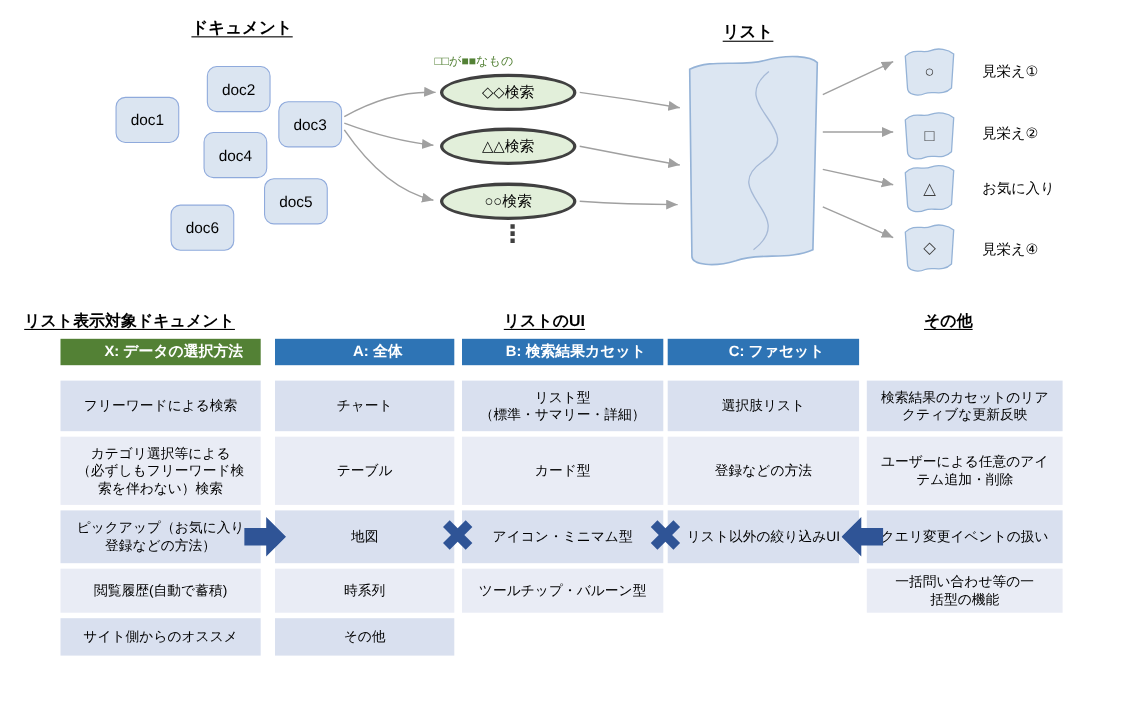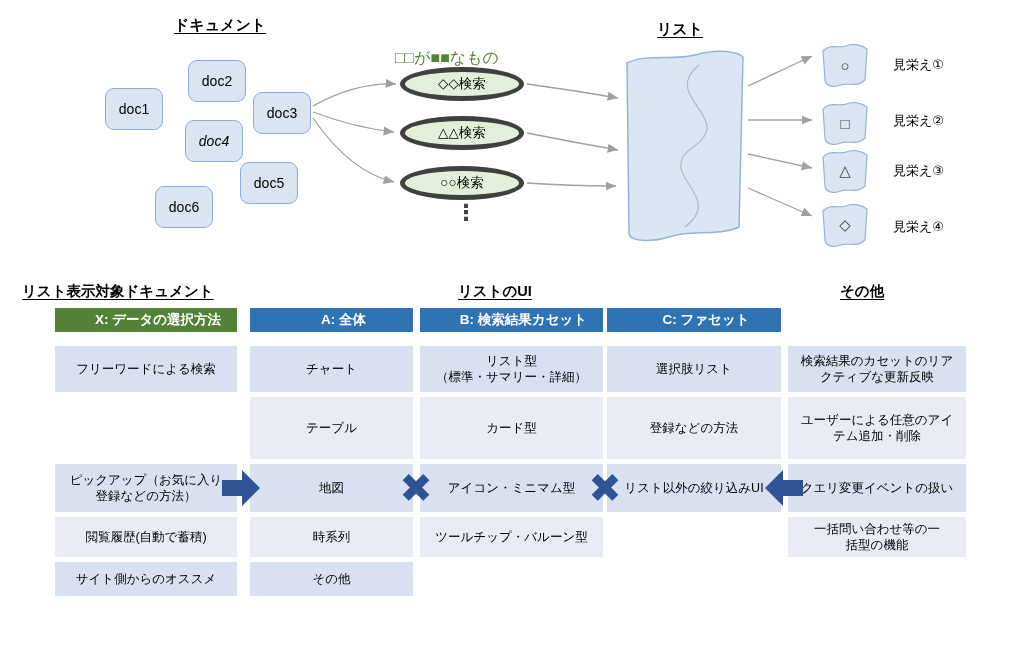--- a/index.html
+++ b/index.html
@@ -20,27 +20,27 @@
   #title-docs { left:174px; top:16px; }
   #title-list { left:657px; top:20px; }
 
   .doc-box {
     position:absolute; width:58px; height:42px;
     background:#dbe5f1; border:1.5px solid #8faadc; border-radius:9px;
     display:flex; align-items:center; justify-content:center;
     font-size:14px;
   }
   #doc1{left:105px;top:88px;} #doc2{left:188px;top:60px;} #doc3{left:253px;top:92px;}
-  #doc4{left:185px;top:120px;font-style:italic;} #doc5{left:240px;top:162px;} #doc6{left:155px;top:186px;}
-
-  .cond-label { position:absolute; left:395px; top:48px; font-size:16px; color:#538135; white-space:nowrap;font-family:Liberation Mono, monospace; }
+  #doc4{left:185px;top:120px;} #doc5{left:240px;top:162px;} #doc6{left:155px;top:186px;}
+
+  .cond-label { position:absolute; left:395px; top:48px; font-size:11px; color:#538135; white-space:nowrap; }
 
   .search-ellipse {
     position:absolute; left:400px; width:124px; height:34px;
-    background:#e2efda; border:5px solid #404040; border-radius:50%;
+    background:#e2efda; border:3px solid #404040; border-radius:50%;
     display:flex; align-items:center; justify-content:center; font-size:13.5px;
   }
   #se1{top:67px;} #se2{top:116px;} #se3{top:166px;}
   .more-dots { position:absolute; left:455px; top:200px; font-size:22px; font-weight:bold; color:#404040; }
 
   .big-scroll { position:absolute; left:615px; top:45px; width:145px; height:200px; }
 
   .mini-scroll { position:absolute; left:818px; width:54px; height:50px; }
   #ms1{top:40px;} #ms2{top:98px;} #ms3{top:146px;} #ms4{top:200px;}
   .mini-scroll svg { position:absolute; left:0; top:0; }
@@ -161,33 +161,36 @@
     </div>
     <div class="mini-scroll" id="ms4">
       <svg viewBox="0 0 54 50">
         <path d="M5,11 C13,3 21,9 28,6 C35,3 44,5 49,9 L47,40 C39,48 30,42 23,45 C16,48 7,46 7,40 Z" fill="#dce6f2" stroke="#95b3d7" stroke-width="1.2"></path>
       </svg>
       <span class="mini-symbol">◇</span>
     </div>
 
     <div class="appearance-label" id="al1">見栄え①</div>
     <div class="appearance-label" id="al2">見栄え②</div>
-    <div class="appearance-label" id="al3">見栄え③</div>
+    <div class="appearance-label" id="al3">お気に入り</div>
     <div class="appearance-label" id="al4">見栄え④</div>
   </div>
 
   <div class="matrix">
 
     <div class="group-heading" id="gh1">リスト表示対象ドキュメント</div>
     <div class="group-heading" id="gh2">リストのUI</div>
     <div class="group-heading" id="gh3">その他</div>
 
     <div class="mcol" id="colX">
       <div class="col-header hdr-green">X: データの選択方法</div>
       <div class="cell r1">フリーワードによる検索</div>
+      <div class="cell r2">カテゴリ選択等による
+（必ずしもフリーワード検
+索を伴わない）検索</div>
       <div class="cell r3">ピックアップ（お気に入り
 登録などの方法）</div>
       <div class="cell r4">閲覧履歴(自動で蓄積)</div>
       <div class="cell r5">サイト側からのオススメ</div>
     </div>
 
     <div class="mcol" id="colA">
       <div class="col-header hdr-blue">A: 全体</div>
       <div class="cell r1">チャート</div>
       <div class="cell r2">テーブル</div>

